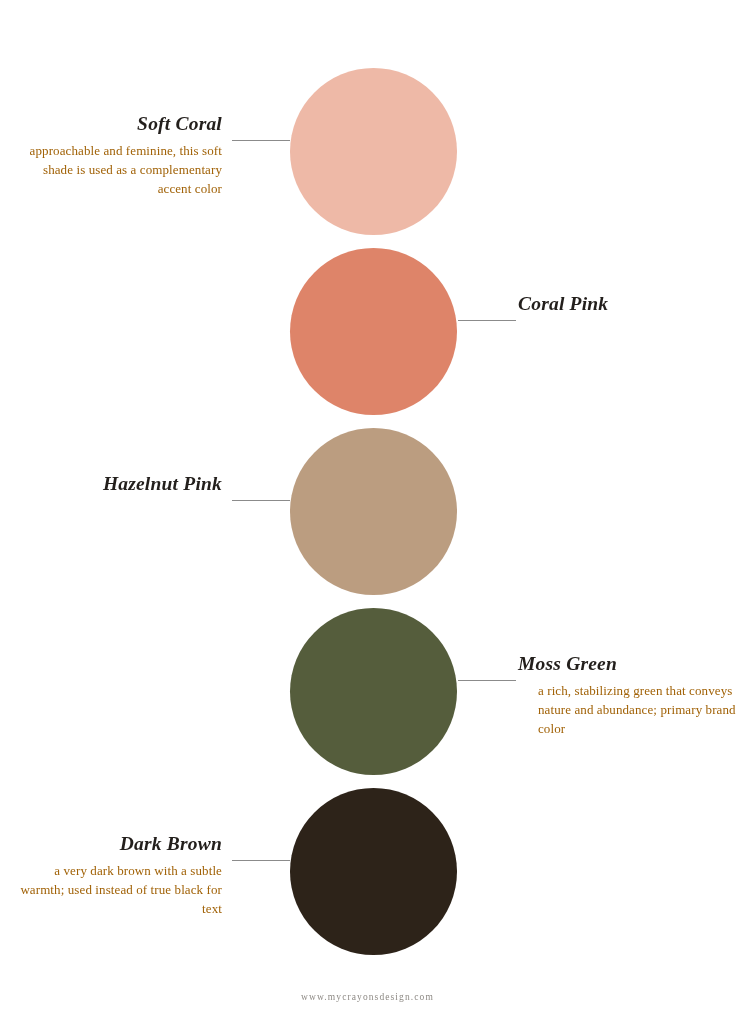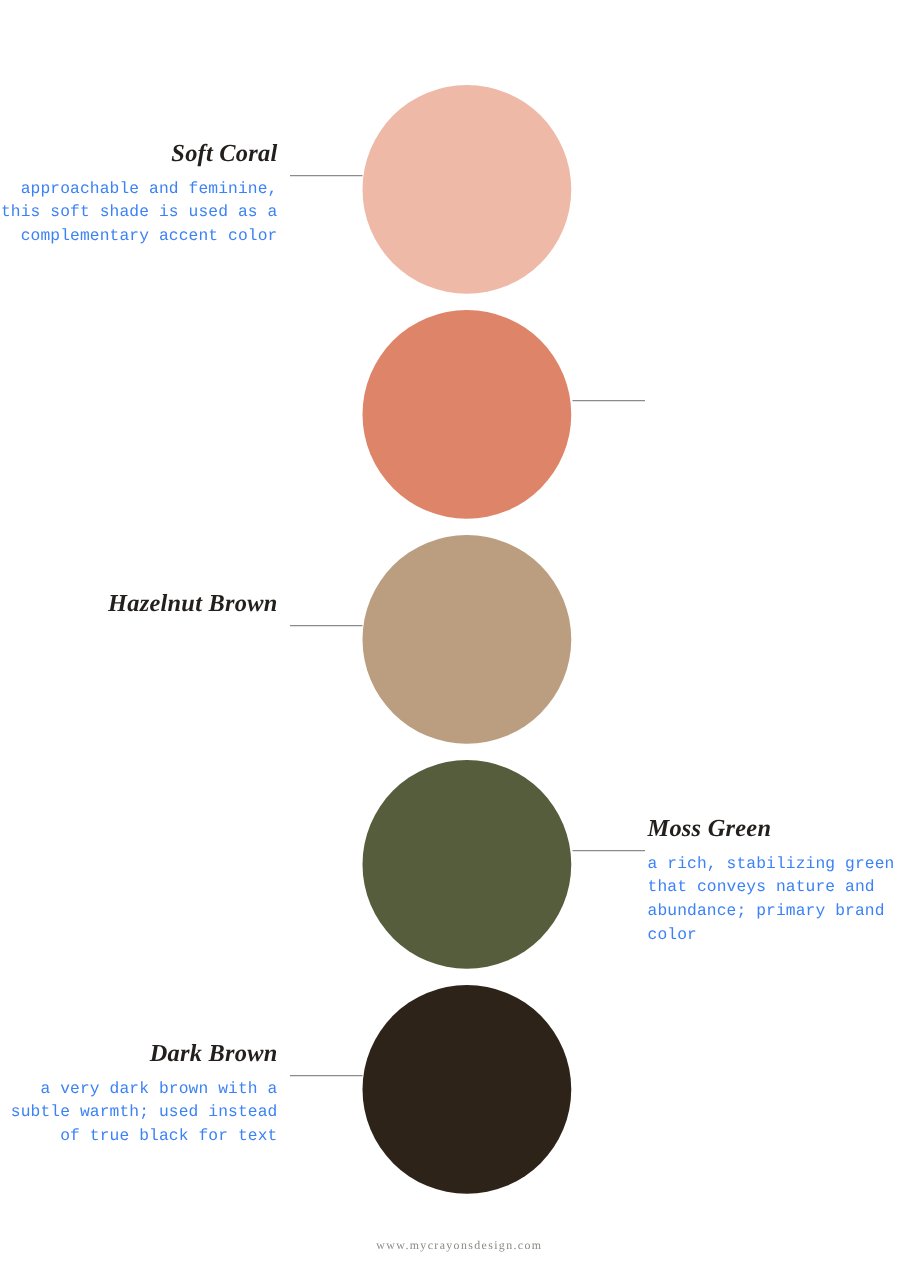--- a/index.html
+++ b/index.html
@@ -65,28 +65,29 @@
     font-style: italic;
     font-weight: bold;
     font-size: 19.5px;
     line-height: 24px;
     color: #231f1c;
     margin: 0 0 5px 0;
     letter-spacing: 0.2px;
   }
 
   .color-desc {
-    font-family: Liberation Mono, monospace;
+    font-family: Liberation Serif, serif;
     font-style: normal;
     font-weight: normal;
     font-size: 13px;
     line-height: 19px;
-    color: #3b82f6;
+    color: #a16207;
     margin: 0;
     letter-spacing: 0.1px;
+    padding-left: 20px;
   }
 
   
   .connector-line {
     position: absolute;
     height: 1px;
     background: #8b8b8b;
     top: 78px;
   }
   .connector-line.conn-left {
@@ -122,27 +123,28 @@
       <div class="connector-line conn-left"></div>
       <div class="entry-text side-left">
         <div class="color-name">Soft Coral</div>
         <div class="color-desc">approachable and feminine, this soft shade is used as a complementary accent color</div>
       </div>
     </div>
     <div class="palette-entry" style="top: 242px;">
       <div class="swatch-circle" style="background: rgb(222, 132, 105);"></div>
       <div class="connector-line conn-right"></div>
       <div class="entry-text side-right">
+        <div class="color-name">Coral Pink</div>
       </div>
     </div>
     <div class="palette-entry" style="top: 422px;">
       <div class="swatch-circle" style="background: rgb(187, 157, 128);"></div>
       <div class="connector-line conn-left"></div>
       <div class="entry-text side-left">
-        <div class="color-name">Hazelnut Brown</div>
+        <div class="color-name">Hazelnut Pink</div>
       </div>
     </div>
     <div class="palette-entry" style="top: 602px;">
       <div class="swatch-circle" style="background: rgb(85, 93, 60);"></div>
       <div class="connector-line conn-right"></div>
       <div class="entry-text side-right">
         <div class="color-name">Moss Green</div>
         <div class="color-desc">a rich, stabilizing green that conveys nature and abundance; primary brand color</div>
       </div>
     </div>

